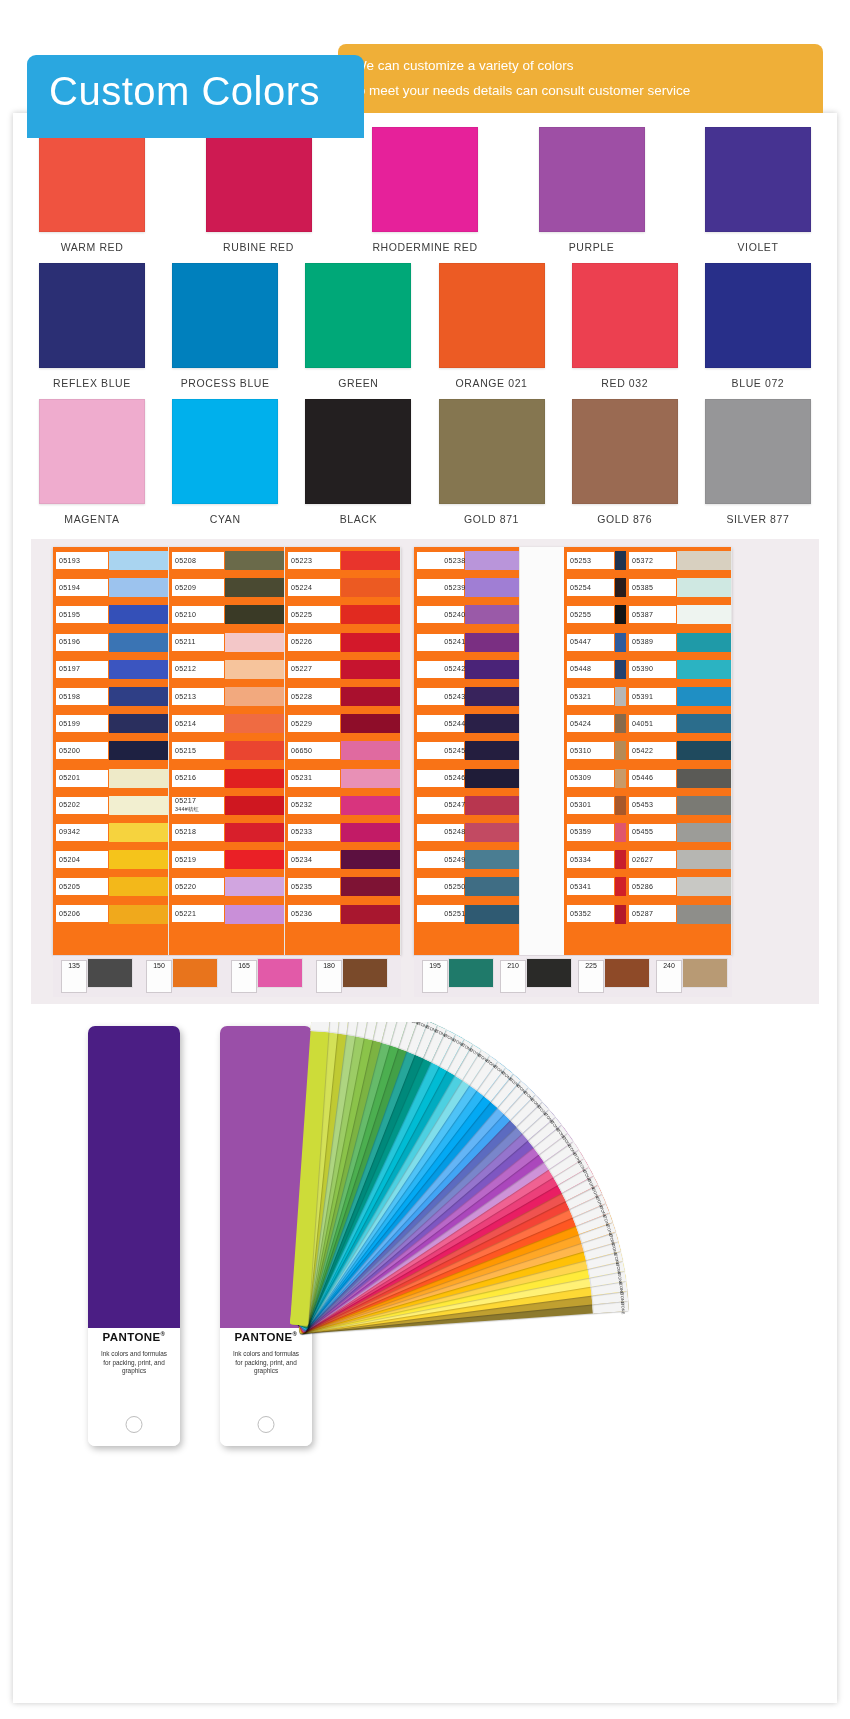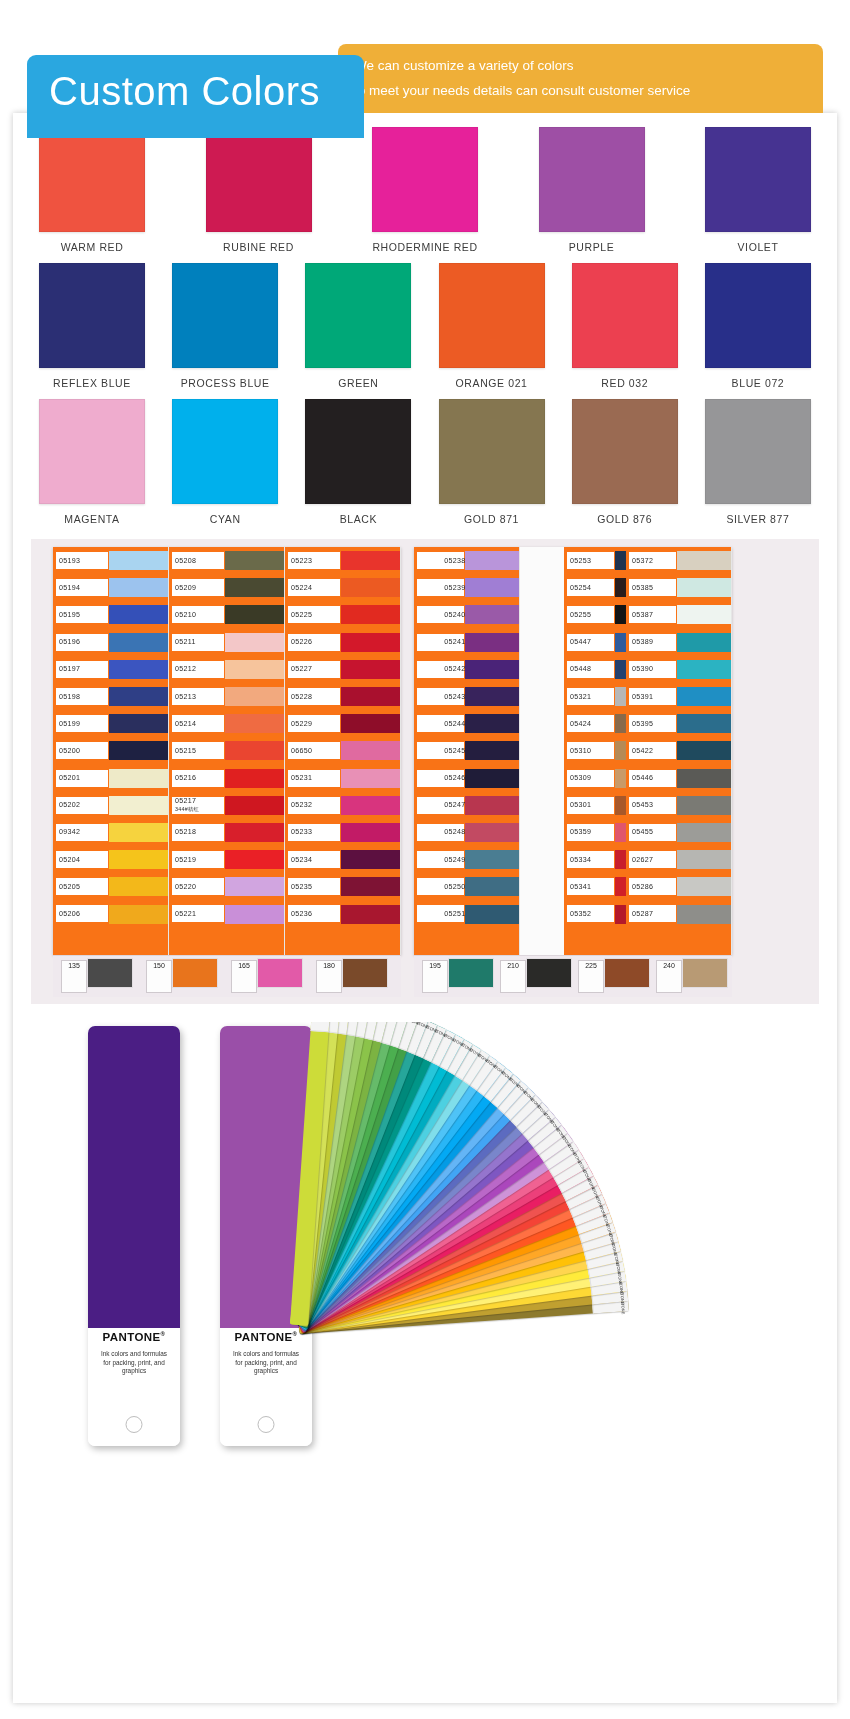--- a/index.html
+++ b/index.html
@@ -744,21 +744,21 @@
               <div class="tnum">05390</div>
               <div class="tsw" style="background: rgb(43, 179, 194);"></div>
             </div>
             <div class="tcell">
               <div class="tlabelbg"></div>
               <div class="tnum">05391</div>
               <div class="tsw" style="background: rgb(31, 143, 196);"></div>
             </div>
             <div class="tcell">
               <div class="tlabelbg"></div>
-              <div class="tnum">05395</div>
+              <div class="tnum">04051</div>
               <div class="tsw" style="background: rgb(43, 109, 140);"></div>
             </div>
             <div class="tcell">
               <div class="tlabelbg"></div>
               <div class="tnum">05422</div>
               <div class="tsw" style="background: rgb(31, 74, 94);"></div>
             </div>
             <div class="tcell">
               <div class="tlabelbg"></div>
               <div class="tnum">05446</div>

